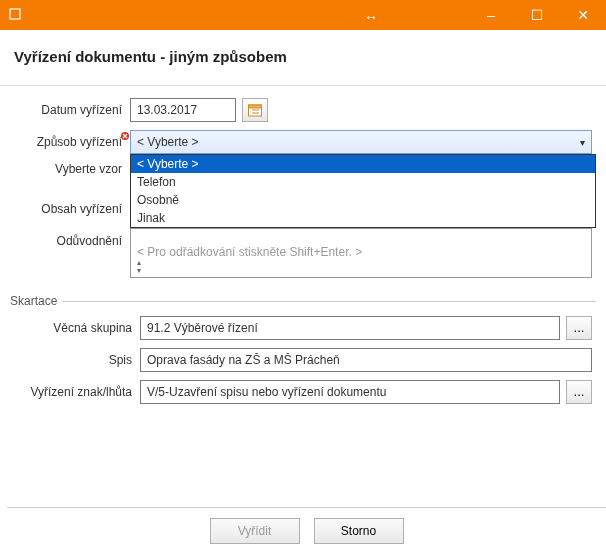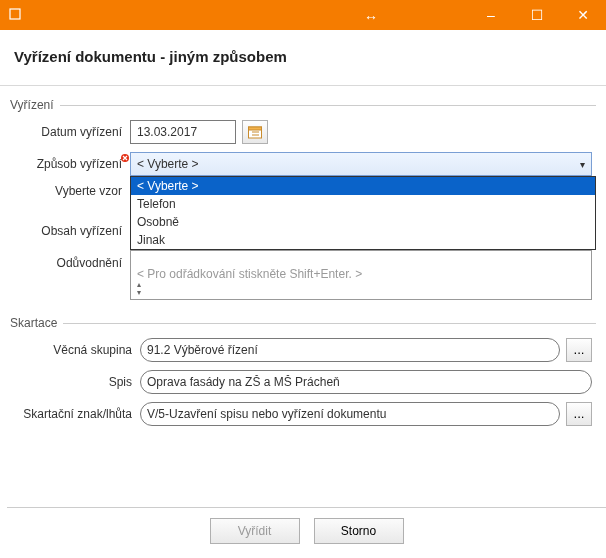--- a/index.html
+++ b/index.html
@@ -71,21 +71,21 @@
   .tarea .arrows { display:flex; flex-direction:column; font-size:8px; color:#666; line-height:8px; justify-content:space-between;}
 
   .req-mark { position:absolute; top:-4px; right:0; width:10px; height:10px; }
   .req-mark svg { display:block; }
 
   .disabled-input { background: #f2f2f2; color: #888; }
   .ellips-btn {
     width: 26px; height: 24px; border: 1px solid #b0b0b0; background: linear-gradient(#fefefe,#e8e8e8);
     cursor: pointer; text-align:center; line-height:20px;
   }
-  .full { flex: 1; border-radius: 12px; }
+  .full { flex: 1; }
 
   .footer {
     position: absolute; bottom: 0; left: 7px; right: 0;
     border-top: 1px solid #ccc; padding: 10px 0 14px 0;
     display: flex; justify-content: center; gap: 14px;
     background: #fff;
   }
   .btn {
     min-width: 90px; height: 26px; border: 1px solid #b0b0b0;
     background: linear-gradient(#fbfbfb,#e9e9e9); cursor: pointer; font: inherit;
@@ -114,24 +114,20 @@
   <div class="winbtn">☐</div>
   <div class="winbtn close">✕</div>
 </div>
 
 <div class="header">
   <h1>Vyřízení dokumentu - jiným způsobem</h1>
 </div>
 
 <div class="content">
 
-  <div class="group-head">
-    <span class="txt">Vyřízení</span>
-    <span class="line"></span>
-  </div>
 
   <div class="row">
     <div class="lbl">Datum vyřízení</div>
     <div class="fld">
       <input class="textbox date" value="13.03.2017" style="">
       <span class="calbtn">
         <svg width="16" height="16" viewBox="0 0 16 16">
           <rect x="1.5" y="3" width="13" height="11" fill="#fff" stroke="#c98b2d"></rect>
           <rect x="1.5" y="3" width="13" height="3" fill="#f3b24a" stroke="#c98b2d"></rect>
           <line x1="5" y1="8" x2="12" y2="8" stroke="#c98b2d"></line>
@@ -210,21 +206,21 @@
     </div>
 
     <div class="row">
       <div class="lbl">Spis</div>
       <div class="fld" style="padding-right:4px;">
         <input class="textbox full" value="Oprava fasády na ZŠ a MŠ Prácheň" style="">
       </div>
     </div>
 
     <div class="row">
-      <div class="lbl">Skartační znak/lhůta</div>
+      <div class="lbl">Vyřízení znak/lhůta</div>
       <div class="fld" style="padding-right:4px;">
         <input class="textbox full" value="V/5-Uzavření spisu nebo vyřízení dokumentu" style="">
         <button class="ellips-btn">...</button>
       </div>
     </div>
   </div>
 
 </div>
 
 <div class="footer">

